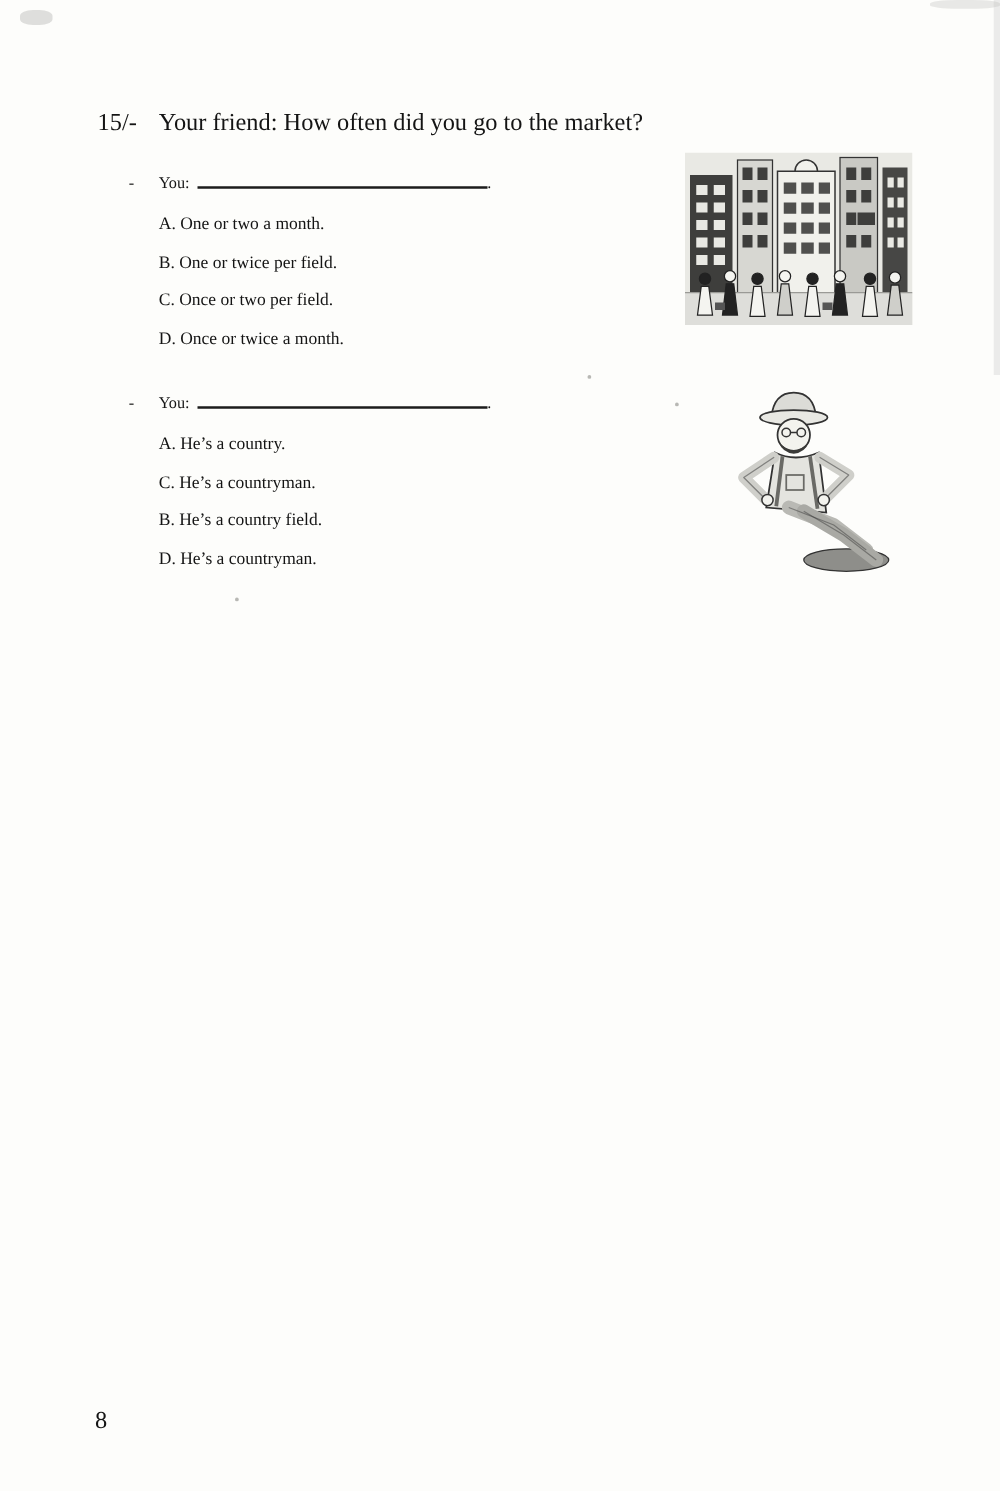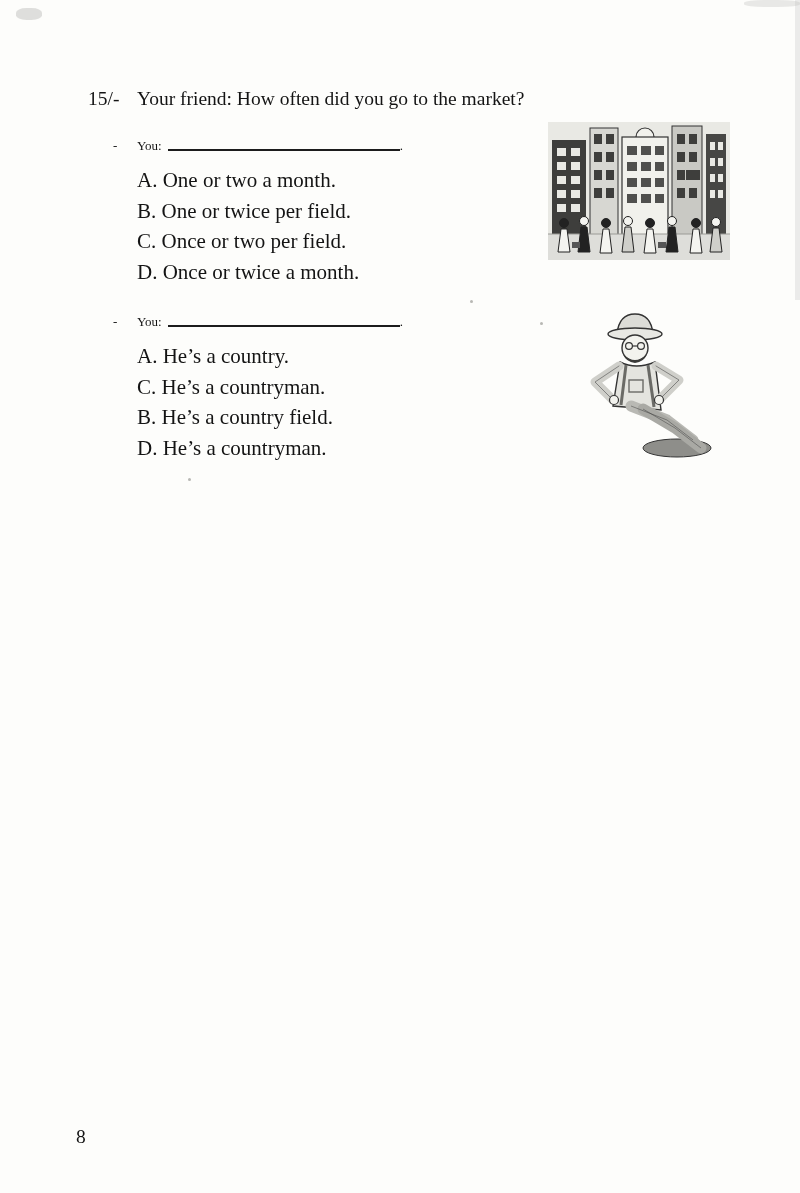--- a/index.html
+++ b/index.html
@@ -13,38 +13,38 @@
     color: #141414;
     overflow: hidden;
   }
   
   .artifact { position: absolute; background: #b9b9b6; opacity: .45; border-radius: 40%; }
   .artifact.a1 { left: 16px; top: 8px; width: 26px; height: 12px; }
   .artifact.a2 { left: 744px; top: 0; width: 56px; height: 7px; opacity: .3; }
   .artifact.a3 { left: 795px; top: 0; width: 5px; height: 300px; opacity: .25; border-radius: 0; }
   .speck { position: absolute; width: 3px; height: 3px; background: #8a8a86; border-radius: 50%; opacity: .6; }
 
-  .content { position: absolute; left: 88px; top: 84px; width: 470px; }
+  .content { position: absolute; left: 78px; top: 84px; width: 470px; }
 
   .q-head { font-size: 19.5px; line-height: 30px; white-space: nowrap; }
   .q-num { display: inline-block; width: 49px; }
 
   .answer-line { font-size: 13px; line-height: 30px; margin-top: 17px; white-space: nowrap; }
   .dash { display: inline-block; width: 24px; text-align: left; margin-left: 25px; }
   .blank {
     display: inline-block;
     width: 232px;
     height: 2px;
     background: #1c1c1c;
     vertical-align: -1px;
     margin-left: 6px;
   }
 
   .options { margin-left: 49px; margin-top: 4px; }
-  .option { font-size: 21px; line-height: 30.5px; white-space: nowrap; }
+  .option { font-size: 14px; line-height: 30.5px; white-space: nowrap; }
 
   .question + .question { margin-top: 20px; }
 
   .illus { position: absolute; }
   .illus-market { left: 548px; top: 122px; width: 182px; height: 138px; }
   .illus-farmer { left: 573px; top: 308px; width: 146px; height: 158px; }
 
   .page-number {
     position: absolute;
     left: 76px;

